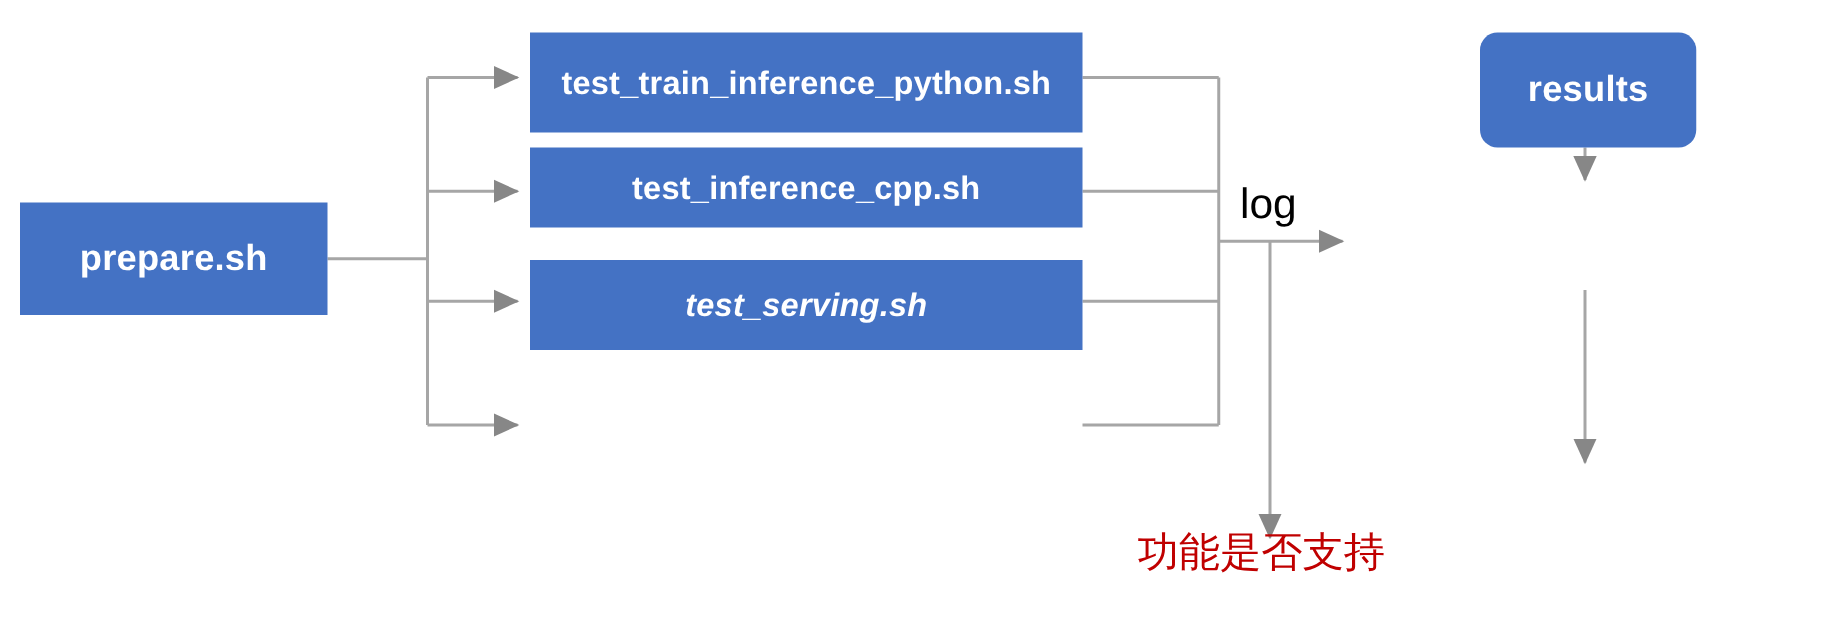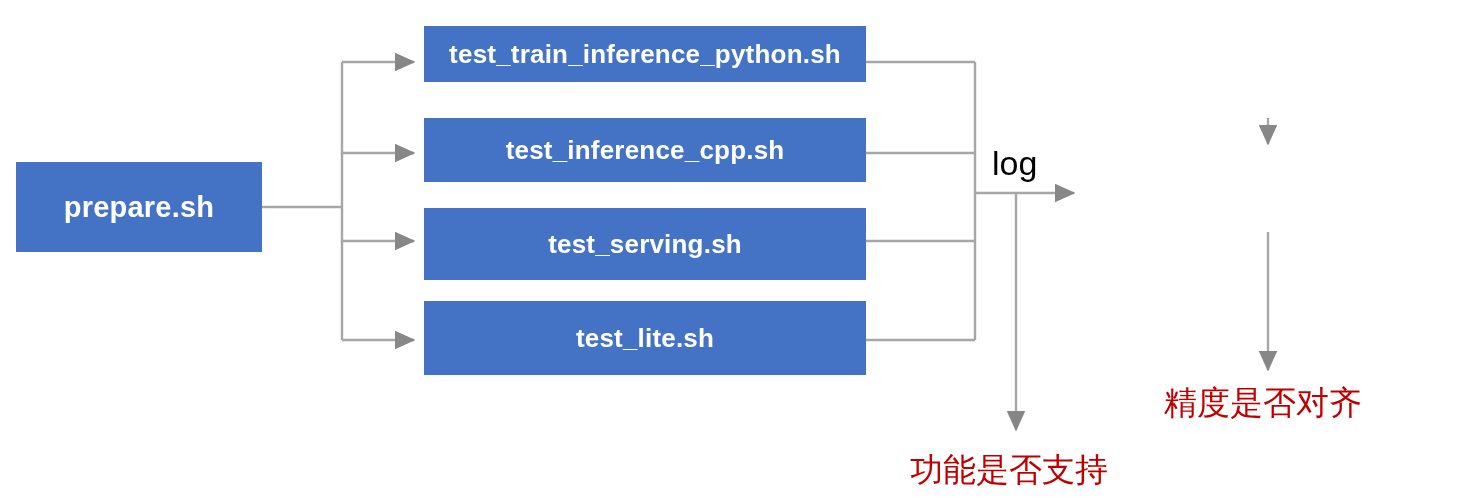--- a/index.html
+++ b/index.html
@@ -33,23 +33,23 @@
     justify-content: center;
     font-weight: bold;
     letter-spacing: 0.2px;
     box-sizing: border-box;
     z-index: 2;
   }
   .node-rounded {
     border-radius: 14px;
   }
   .n-prepare   { left: 16px;   top: 162px; width: 246px; height: 90px;  font-size: 29px; text-align: center; }
-  .n-b1        { left: 424px;  top: 26px;  width: 442px; height: 56px;  font-size: 26px; }
+  .n-b1        { left: 424px;  top: 26px;  width: 442px; height: 80px;  font-size: 26px; }
   .n-b2        { left: 424px;  top: 118px; width: 442px; height: 64px;  font-size: 26px; }
-  .n-b3        { left: 424px;  top: 208px; width: 442px; height: 72px;  font-size: 26px; }
+  .n-b3        { left: 424px;  top: 208px; width: 442px; height: 72px;  font-size: 26px; font-style: italic; }
   .n-b4        { left: 424px;  top: 301px; width: 442px; height: 74px;  font-size: 26px; }
   .n-results   { left: 1184px; top: 26px;  width: 173px; height: 92px;  font-size: 29px; }
   .n-compare   { left: 1082px; top: 152px; width: 373px; height: 80px;  font-size: 30px; }
 
   .plain-label {
     position: absolute;
     color: #000000;
     font-weight: normal;
     z-index: 3;
     white-space: nowrap;
@@ -58,21 +58,21 @@
   .lbl-log { left: 992px; top: 144px; font-size: 34px; }
 
   .red-label {
     position: absolute;
     color: #C00000;
     font-weight: normal;
     z-index: 3;
     white-space: nowrap;
     font-size: 33px;
   }
-  .lbl-func { left: 910px;  top: 448px; }
+  .lbl-func { left: 910px;  top: 420px; }
   .lbl-prec { left: 1164px; top: 381px; }
 </style>
 </head>
 <body>
 
 <div id="canvas">
 
   <svg id="edges" viewBox="0 0 1478 498" xmlns="http://www.w3.org/2000/svg">
     <defs>
       <marker id="arrow" markerWidth="9" markerHeight="9" refX="8" refY="4.5" orient="auto" markerUnits="strokeWidth">
@@ -117,25 +117,24 @@
   </div>
 
   <div class="node n-b2">
     <span>test_inference_cpp.sh</span>
   </div>
 
   <div class="node n-b3">
     <span>test_serving.sh</span>
   </div>
 
-  <div class="node n-b4">
-    <span>test_lite.sh</span>
+
+  <div class="node node-rounded n-results">
+    <span>results</span>
   </div>
-
 
 
   <div class="plain-label lbl-log">log</div>
 
   <div class="red-label lbl-func">功能是否支持</div>
 
-  <div class="red-label lbl-prec">精度是否对齐</div>
 
 </div>
 
 </body></html>

